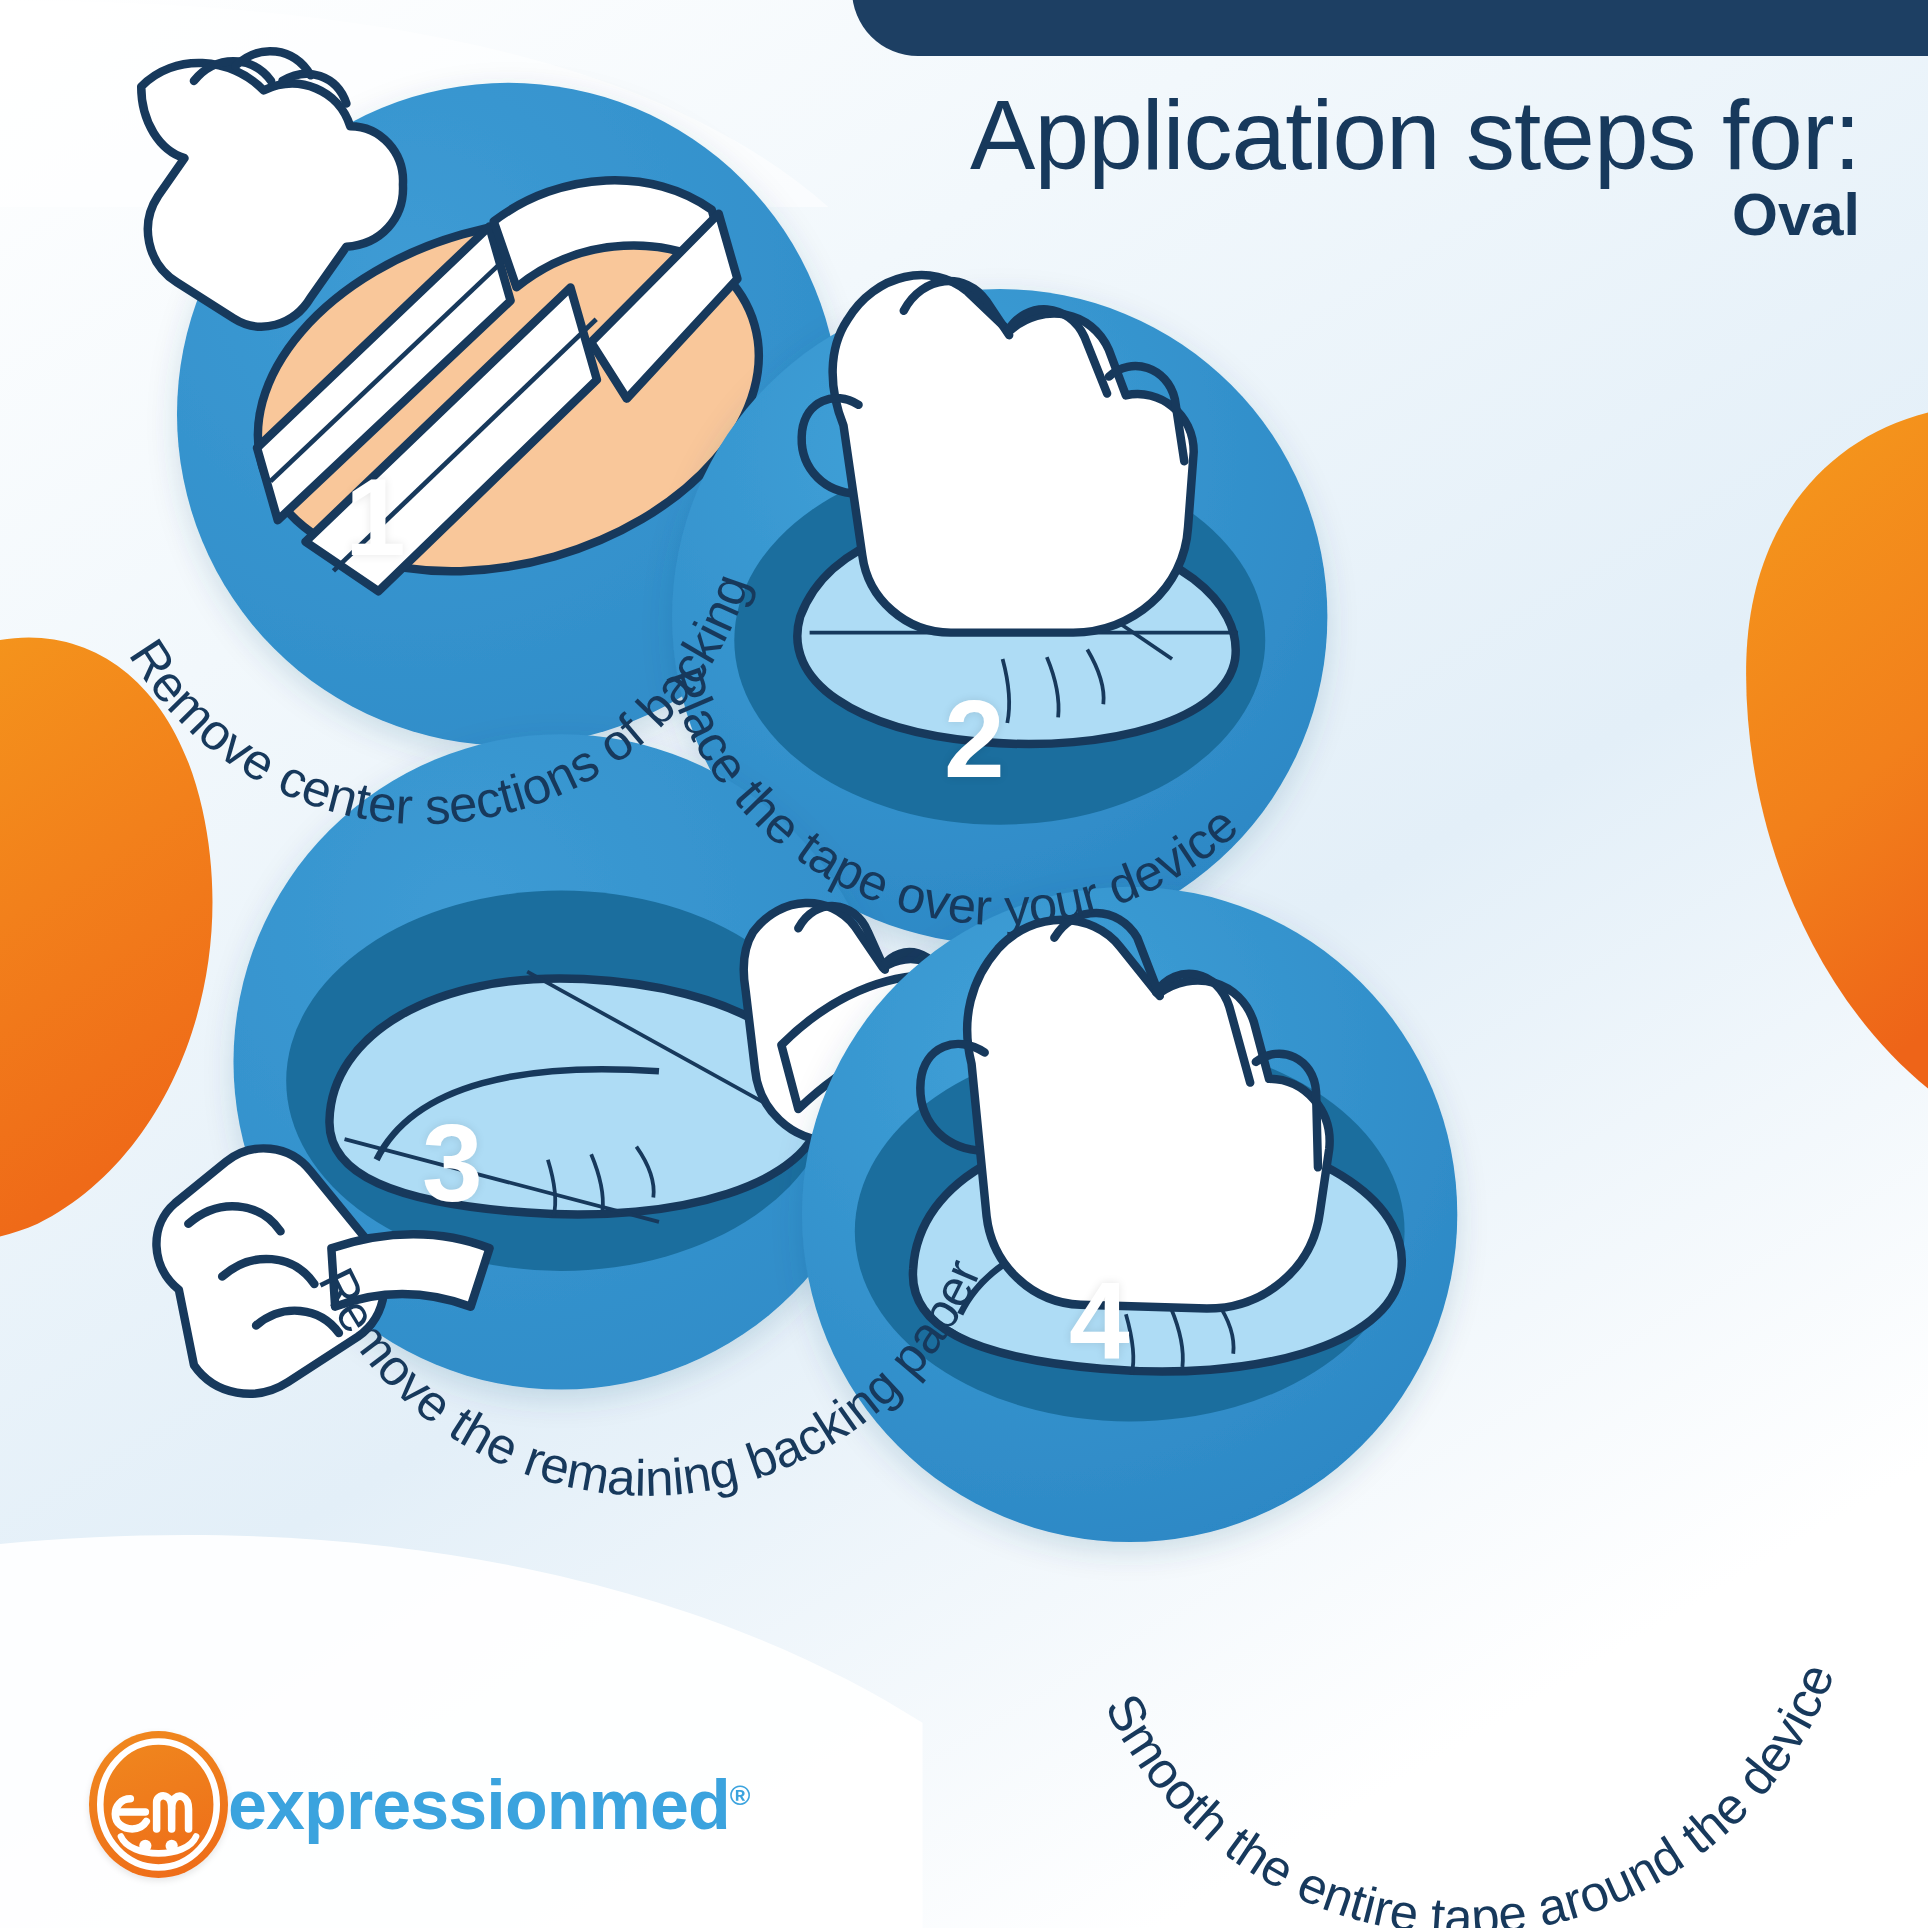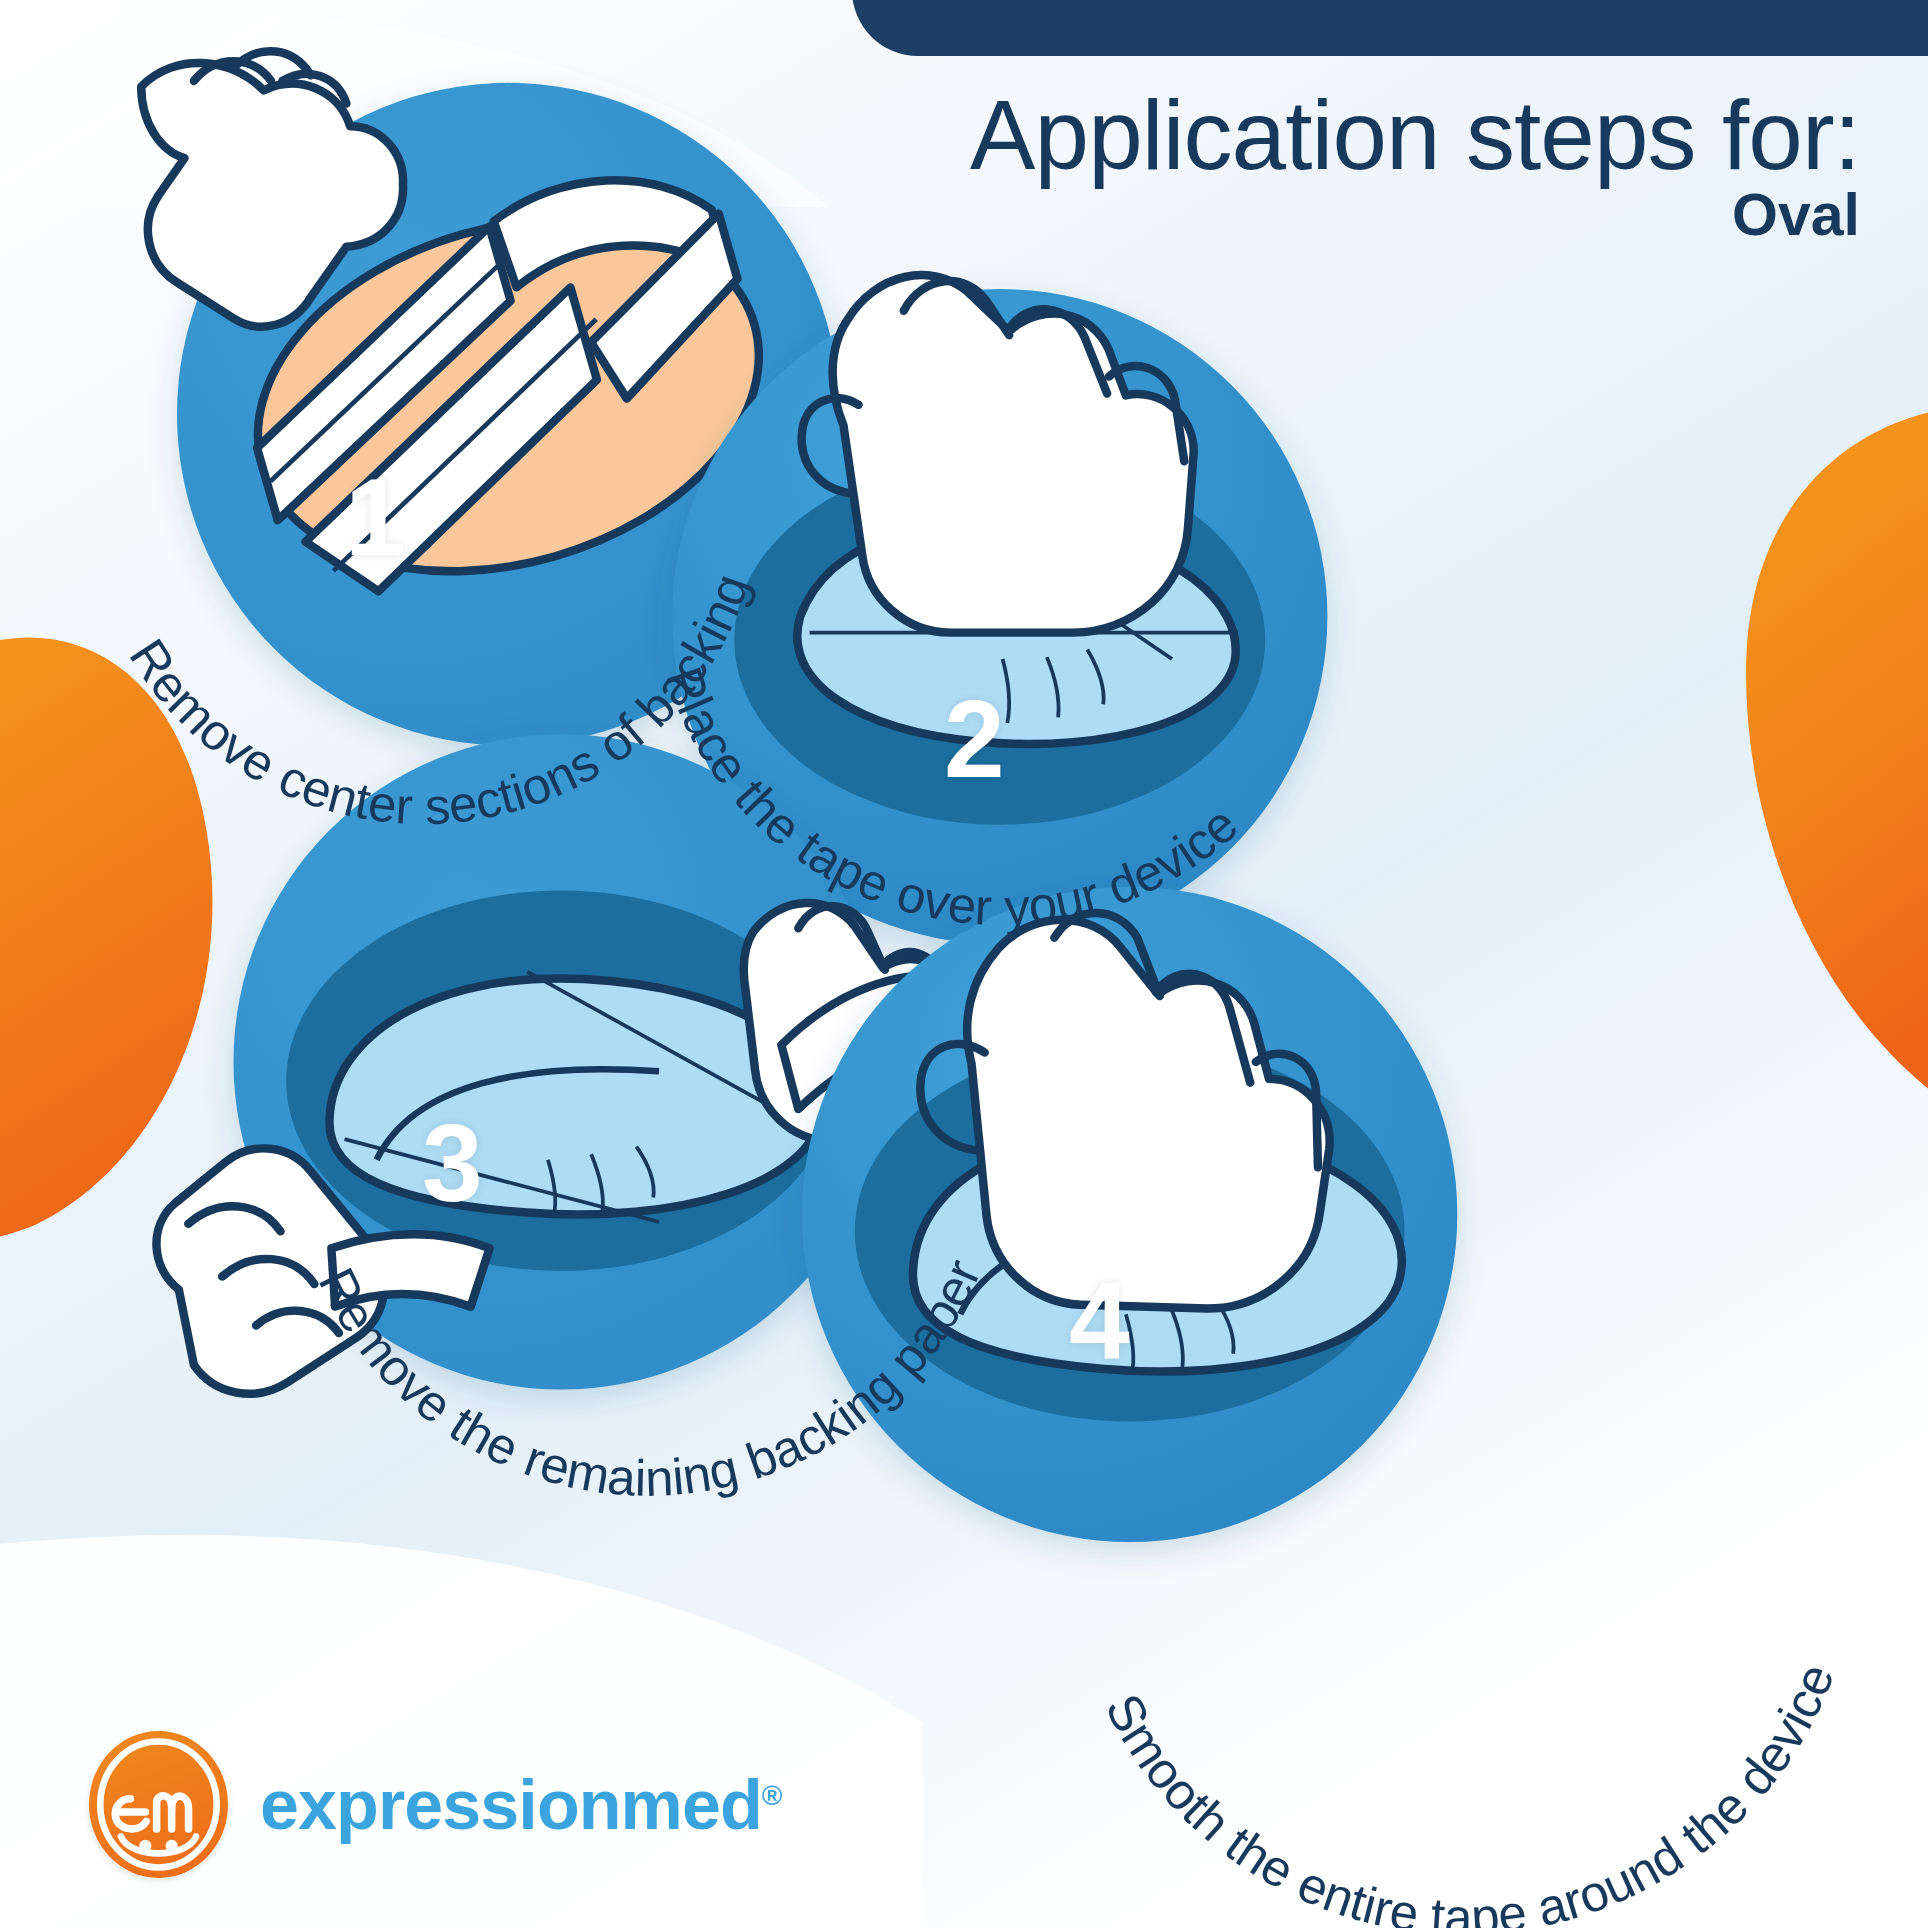--- a/index.html
+++ b/index.html
@@ -59,21 +59,21 @@
   }
   #step1-num { left: 345px; top: 463px; }
   #step2-num { left: 944px; top: 685px; }
   #step3-num { left: 422px; top: 1109px; }
   #step4-num { left: 1069px; top: 1266px; }
 
   
   #logo-group {
     position: absolute;
     left: 89px; top: 1731px;
-    display: flex; align-items: center; gap: 32px;
+    display: flex; align-items: center; 
   }
   #logo-mark {
     width: 139px; height: 147px;
     border-radius: 50%;
     background: linear-gradient(160deg, #f08a1e 0%, #ef7c1c 45%, #ee6a18 100%);
     position: relative;
     box-shadow: 0 2.8px 7.5px rgba(0,0,0,0.10);
   }
   #logo-wordmark {
     font-size: 70px;

